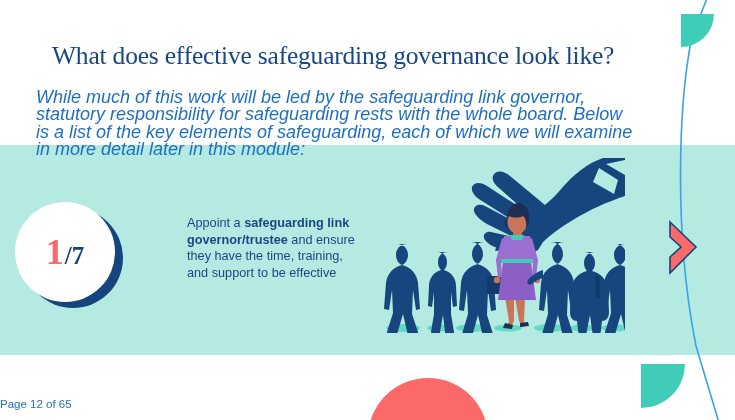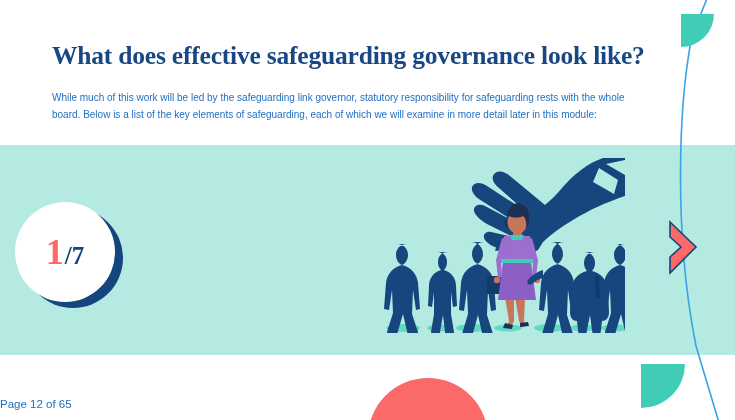--- a/index.html
+++ b/index.html
@@ -63,34 +63,35 @@
     background: #fb6a68;
   }
 
   
   .slide-title {
     position: absolute;
     left: 52px;
     top: 41px;
     width: 640px;
     font-family: "Liberation Serif", serif;
-    font-weight: bold;
+    font-weight: normal;
     font-size: 25.5px;
     letter-spacing: -0.2px;
     color: #194784;
     white-space: nowrap;
   }
   .slide-intro {
     position: absolute;
-    left: 52px;
+    left: 36px;
     top: 89px;
     width: 600px;
-    font-size: 10px;
+    font-size: 18px;
     line-height: 17.4px;
     color: #1f6fc0;
+    font-style: italic;
   }
 
   
   .badge-wrap {
     position: absolute;
     left: 15px;
     top: 202px;
     width: 112px;
     height: 108px;
   }
@@ -192,20 +193,23 @@
   <div class="slide-intro">While much of this work will be led by the safeguarding link governor, statutory responsibility for safeguarding rests with the whole board. Below is a list of the key elements of safeguarding, each of which we will examine in more detail later in this module:</div>
 
   <div class="badge-wrap">
     <div class="badge-shadow"></div>
     <div class="badge-face">
       <span class="badge-num">1</span>
       <span class="badge-den">/7</span>
     </div>
   </div>
 
+  <div class="step-text">
+    <span>Appoint a </span><b>safeguarding link governor/trustee</b><span> and ensure they have the time, training, and support to be effective</span>
+  </div>
 
   <svg class="illo" viewBox="0 0 250 175">
 
     <g fill="#54d7bf" opacity="0.85">
       <ellipse cx="28" cy="170" rx="17" ry="4"></ellipse>
       <ellipse cx="65" cy="170" rx="13" ry="3.5"></ellipse>
       <ellipse cx="97" cy="170" rx="16" ry="4"></ellipse>
       <ellipse cx="133" cy="170" rx="14" ry="3.5"></ellipse>
       <ellipse cx="175" cy="170" rx="16" ry="4"></ellipse>
       <ellipse cx="208" cy="170" rx="13" ry="3.5"></ellipse>

